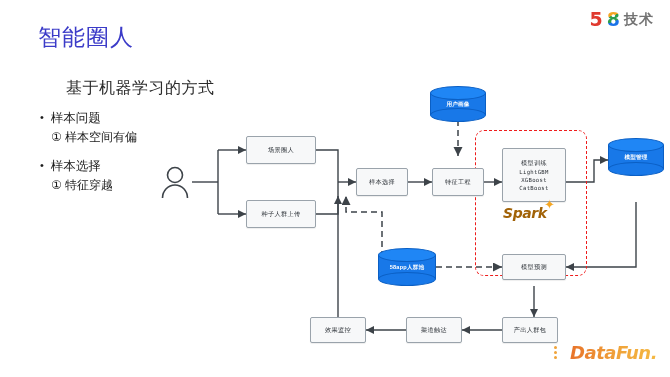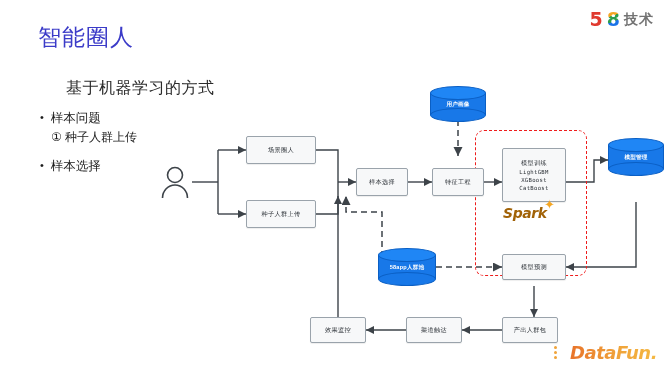--- a/index.html
+++ b/index.html
@@ -131,27 +131,28 @@
   <div class="title">智能圈人</div>
 
   <div class="subhead">基于机器学习的方式</div>
 
   <div class="bullets">
     <div class="bgroup">
       <div class="b-main">
         <span class="b-dot">•</span>
         <span>样本问题</span>
       </div>
-      <div class="b-sub">① 种子人群上传</div>
+      <div class="b-sub">① 样本空间有偏</div>
     </div>
     <div class="bgroup">
       <div class="b-main">
         <span class="b-dot">•</span>
         <span>样本选择</span>
       </div>
+      <div class="b-sub">① 特征穿越</div>
     </div>
   </div>
 
   <div class="logo58">
     <span class="d5">5</span>
     <span class="d8">8</span>
     <span class="lt">技术</span>
   </div>
 
   <div class="datafun">

